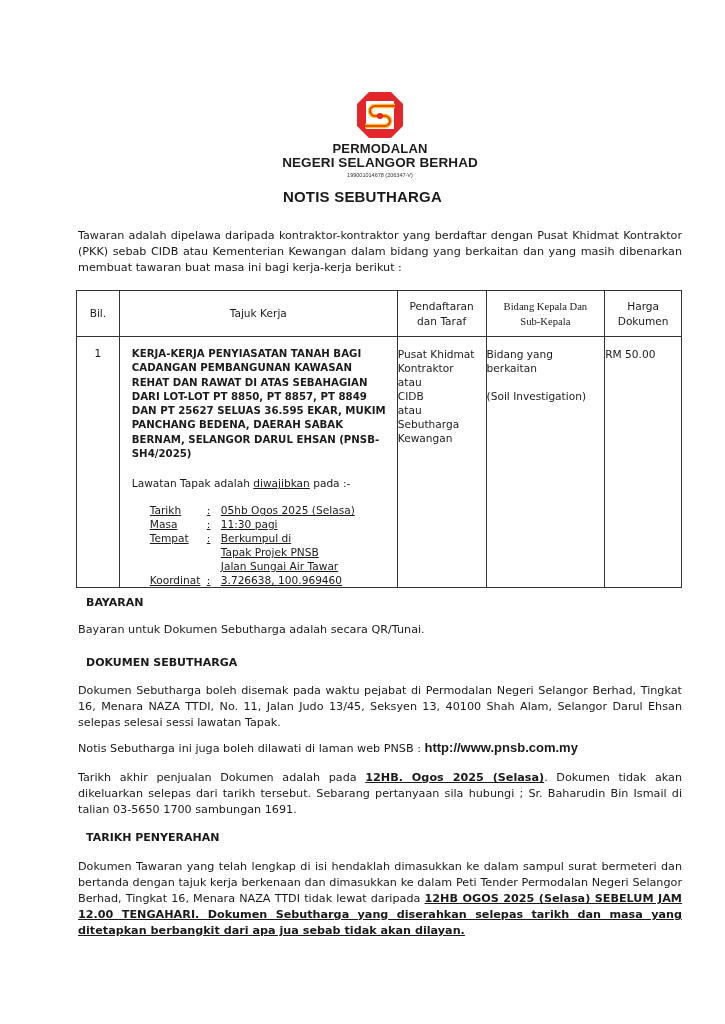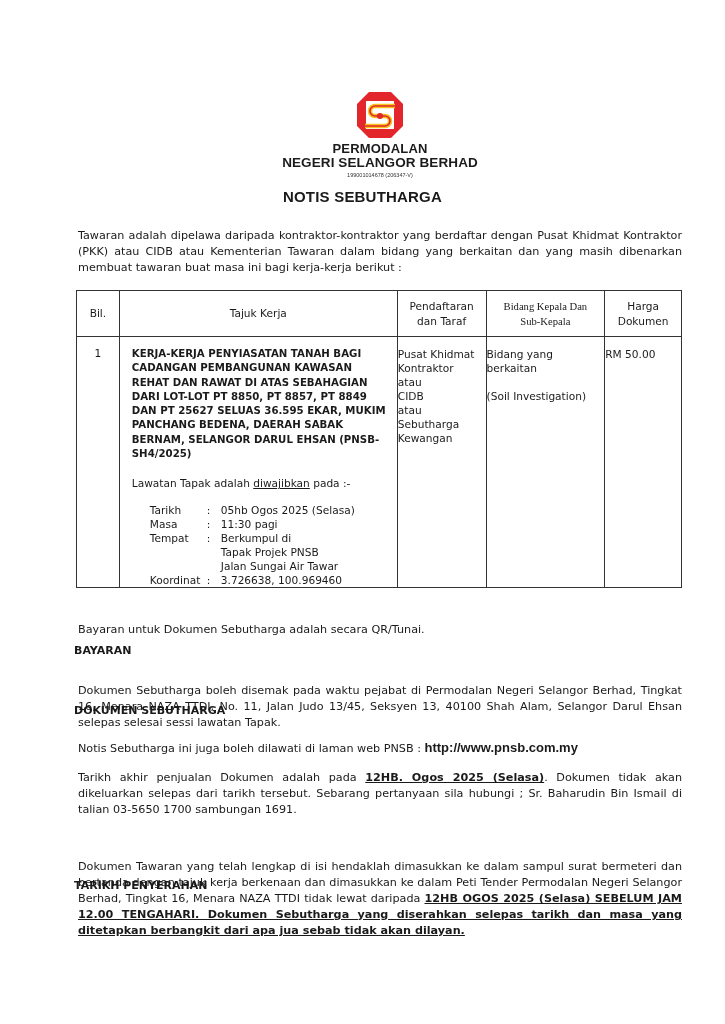--- a/index.html
+++ b/index.html
@@ -27,27 +27,27 @@
   .c-daftar { width: 88px; }
   .c-bidang { width: 118px; font-family: Liberation Serif, serif; }
   .c-harga { width: 76px; }
   .body-row td { height: 240px; }
   .cell-bil { text-align: center; padding-top: 10px !important; }
   .cell-tajuk { padding: 10px 8px 0 12px !important; margin-top: 38px; }
   .tajuk-bold { font-weight: bold; font-size: 10.2px; line-height: 14.3px; }
   .lawatan { margin-top: 15px; line-height: 14px; }
   .lawatan u { }
   .visit { margin-top: 13px; margin-left: 18px; line-height: 14px; border-collapse: collapse; }
-  .visit td { border: none !important; padding: 0 !important; height: auto !important; vertical-align: top; }
+  .visit td { border: none !important; padding: 0 !important; height: auto !important; vertical-align: top; text-decoration: underline; }
   .visit .lbl { width: 57px; }
   .visit .col { width: 14px; }
   .cell-center { text-align: left; padding-top: 10px !important; line-height: 14px; }
   .gap { height: 14px; }
 
-  .heading { position: absolute; left: 74px; font-weight: bold; font-size: 11px; margin-top: 48px; }
+  .heading { position: absolute; left: 86px; font-weight: bold; font-size: 11px; }
   .bold-link { font-weight: bold; font-family: "Liberation Sans", sans-serif; font-size: 13px; }
   .bu { font-weight: bold; text-decoration: underline; }
 </style>
 </head>
 <body>
 
 <div class="logo-wrap">
   <svg class="logo-mark" viewBox="0 0 50 50">
     <polygon points="14,2 36,2 48,14 48,36 36,48 14,48 2,36 2,14" fill="#e3262b"></polygon>
     <rect x="11" y="11" width="28" height="28" fill="#ffffff"></rect>
@@ -55,21 +55,21 @@
     <path d="M40,16 H20 a5,5 0 0 0 0,10 H30 a5,5 0 0 1 0,10 H10" fill="none" stroke="#e3262b" stroke-width="1.6"></path>
     <circle cx="25" cy="26" r="3" fill="#e3262b"></circle>
   </svg>
   <div class="logo-line1">PERMODALAN</div>
   <div class="logo-line2">NEGERI SELANGOR BERHAD</div>
   <div class="logo-reg">199001014678 (206347-V)</div>
 </div>
 
 <div class="title">NOTIS SEBUTHARGA</div>
 
-<div class="para intro">Tawaran adalah dipelawa daripada kontraktor-kontraktor yang berdaftar dengan Pusat Khidmat Kontraktor (PKK) atau CIDB atau Kementerian Tawaran dalam bidang yang berkaitan dan yang masih dibenarkan membuat tawaran buat masa ini bagi kerja-kerja berikut :</div>
+<div class="para intro">Tawaran adalah dipelawa daripada kontraktor-kontraktor yang berdaftar dengan Pusat Khidmat Kontraktor (PKK) sebab CIDB atau Kementerian Kewangan dalam bidang yang berkaitan dan yang masih dibenarkan membuat tawaran buat masa ini bagi kerja-kerja berikut :</div>
 
 <table class="tender">
   <tbody>
       <tr>
     <th class="c-bil">Bil.</th>
     <th class="c-tajuk">Tajuk Kerja</th>
     <th class="c-daftar">
       <span>Pendaftaran</span><br>
       <span>dan Taraf</span>
     </th>

